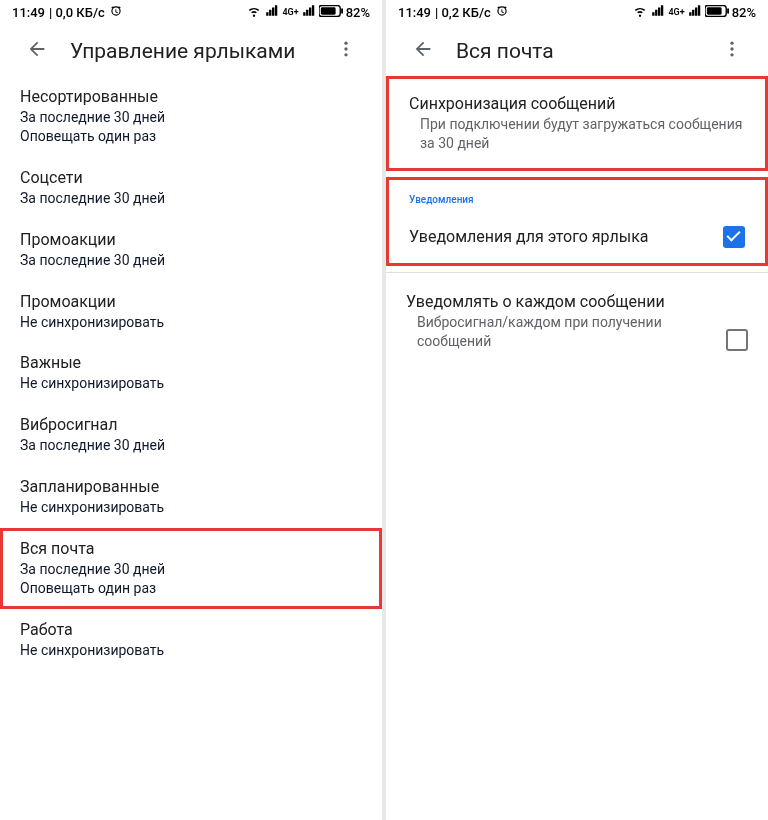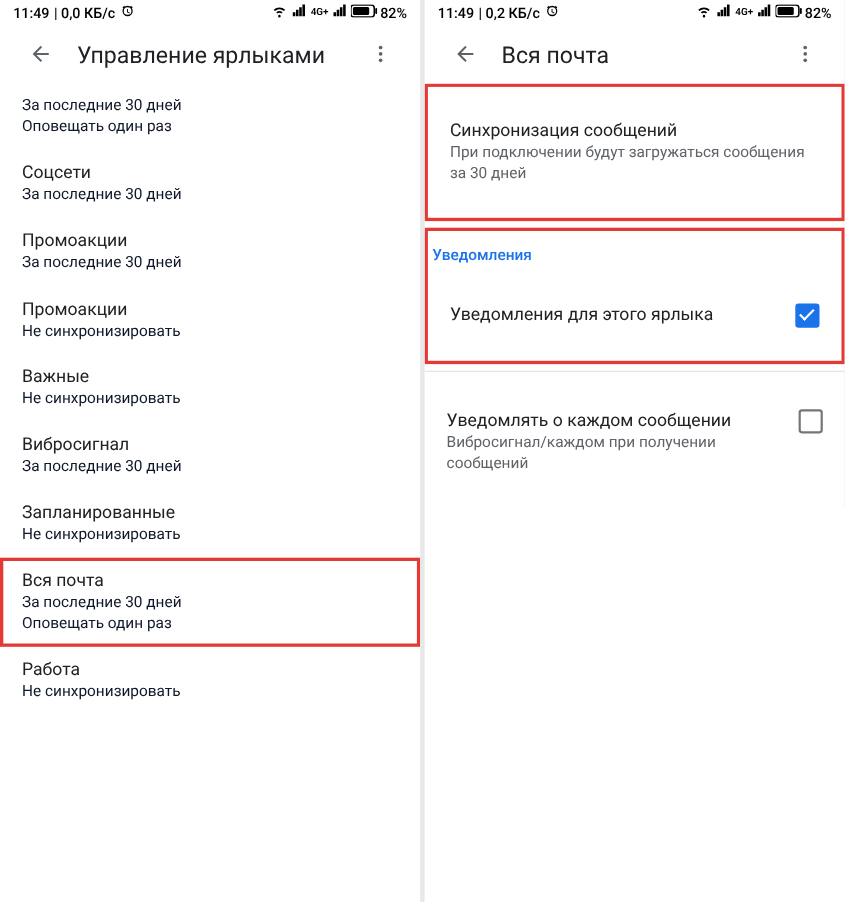--- a/index.html
+++ b/index.html
@@ -60,39 +60,40 @@
       color: #202124;
       margin-bottom: 2px;
     }
     .item-sub {
       font-size: 14px;
       color: #0f172a;
       line-height: 1.35;
     }
     .section-header {
       color: #1a73e8;
-      font-size: 14px;
+      font-size: 10px;
       font-weight: 500;
-      padding: 14px 20px 6px 4px;
+      padding: 14px 20px 6px 20px;
     }
     .row-item {
       display: flex;
-      align-items: flex-start;
-      padding: 30px 20px;
+      align-items: flex-end;
+      padding: 15px 20px;
     }
     .row-item .text-wrap { flex: 1; }
     .row-title {
       font-size: 16px;
       color: #202124;
       margin-bottom: 2px;
     }
     .row-sub {
       font-size: 14px;
       color: #5f6368;
       line-height: 1.35;
+      margin-left: 11px;
     }
     .checkbox {
       width: 22px;
       height: 22px;
       border-radius: 3px;
       flex-shrink: 0;
     }
     .checkbox.checked {
       background: #1a73e8;
       position: relative;
@@ -172,20 +173,21 @@
       <svg class="more-icon" viewBox="0 0 24 24" width="20" height="20">
           <circle cx="12" cy="5" r="2" fill="#5f6368"></circle>
           <circle cx="12" cy="12" r="2" fill="#5f6368"></circle>
           <circle cx="12" cy="19" r="2" fill="#5f6368"></circle>
         </svg>
     </span>
   </div>
 
   <div class="list">
     <div class="list-item">
+      <div class="item-title">Несортированные</div>
       <div class="item-sub">За последние 30 дней</div>
       <div class="item-sub">Оповещать один раз</div>
     </div>
     <div class="list-item">
       <div class="item-title">Соцсети</div>
       <div class="item-sub">За последние 30 дней</div>
     </div>
     <div class="list-item">
       <div class="item-title">Промоакции</div>
       <div class="item-sub">За последние 30 дней</div>

